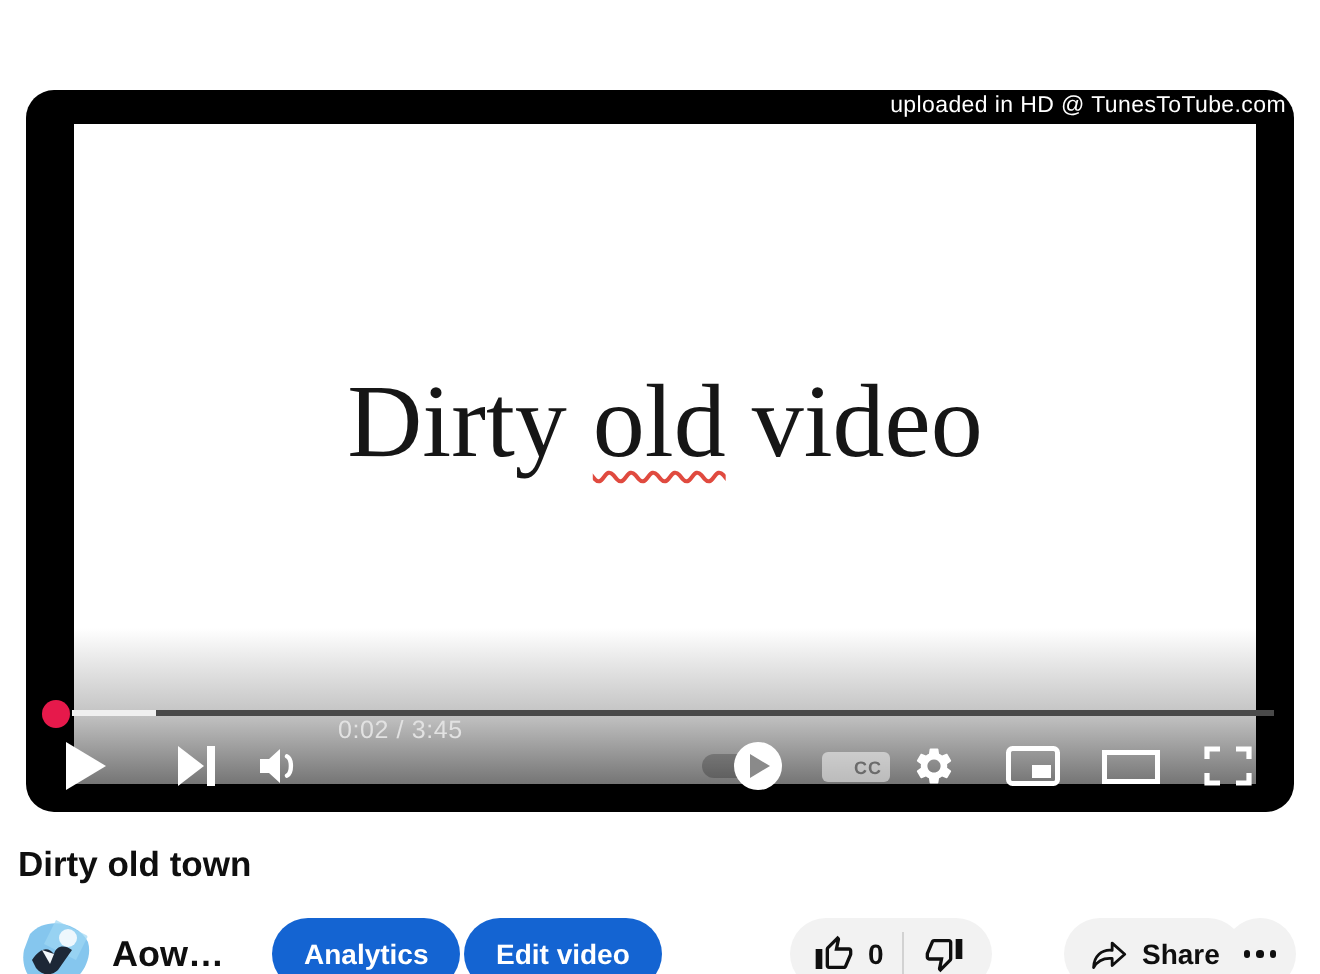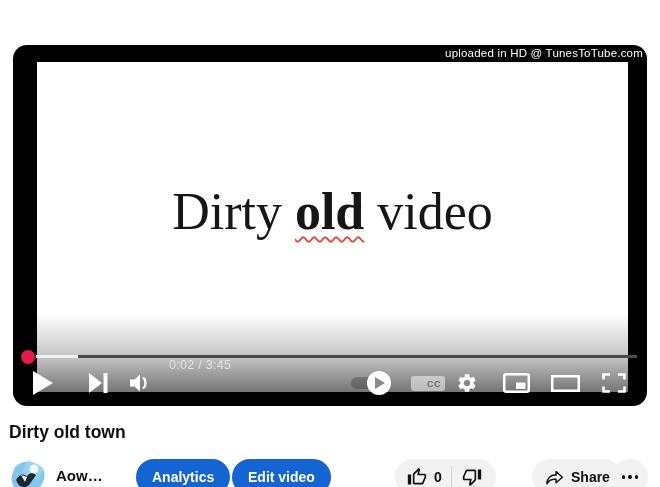--- a/index.html
+++ b/index.html
@@ -7,21 +7,21 @@
          font-family:"Liberation Sans",sans-serif;margin-top:32px;-webkit-font-smoothing:antialiased;}
 
   
   .frame{position:absolute;left:13px;top:13px;width:634px;height:361px;background:#000;border-radius:14px;}
   .video{position:absolute;left:37px;top:30px;width:591px;height:330px;background:#fff;overflow:hidden;}
   .hd-badge{position:absolute;top:15px;right:17px;color:#fff;font-size:11.5px;letter-spacing:.2px;z-index:6;}
 
   .overlay-title{position:absolute;left:37px;top:150px;width:591px;text-align:center;
                  font-family:"Liberation Serif","DejaVu Serif",serif;font-size:52px;color:#161616;z-index:2;}
   .misspelled{text-decoration-line:underline;text-decoration-style:wavy;text-decoration-color:#e04a3f;
-              text-decoration-thickness:1.5px;text-underline-offset:7px;font-weight:bold;}
+              text-decoration-thickness:1.5px;text-underline-offset:7px;}
 
   .ctrl-grad{position:absolute;left:37px;top:282px;width:591px;height:78px;
              background:linear-gradient(to bottom, rgba(255,255,255,0) 0%, rgba(185,185,185,.85) 55%, #757575 100%);z-index:3;}
   .progress-track{position:absolute;left:36px;top:323px;width:601px;height:3px;background:#4a4a4a;z-index:4;}
   .progress-loaded{position:absolute;left:36px;top:323px;width:42px;height:3px;background:#f0f0f0;z-index:4;}
   .playhead{position:absolute;left:21px;top:318px;width:14px;height:14px;border-radius:50%;background:#e6194b;z-index:5;}
 
   .cbtn{position:absolute;z-index:5;display:flex;align-items:center;justify-content:center;}
   .time-text{position:absolute;left:169px;top:326px;z-index:5;color:#e2e2e2;font-size:12.5px;letter-spacing:.3px;}
 
@@ -29,21 +29,21 @@
                  background:rgba(0,0,0,.22);z-index:5;}
   .autoplay-knob{position:absolute;left:16px;top:-6px;width:24px;height:24px;border-radius:50%;background:#fff;
                  display:flex;align-items:center;justify-content:center;}
   .cc-box{position:absolute;left:411px;top:344px;width:22px;height:15px;border-radius:3px;
           background:rgba(255,255,255,.5);color:#6b6b6b;font-size:9px;font-weight:700;letter-spacing:.5px;
           display:flex;align-items:center;justify-content:center;z-index:5;padding-left:12px;}
 
   
   .vid-title{position:absolute;left:9px;top:390px;font-size:17.5px;font-weight:700;color:#0f0f0f;}
   .avatar{position:absolute;left:8px;top:426px;width:38px;height:38px;border-radius:50%;overflow:hidden;cursor:pointer;}
-  .channel-name{position:absolute;left:56px;top:435px;font-size:15px;font-weight:700;color:#0f0f0f;cursor:pointer;}
+  .channel-name{position:absolute;left:56px;top:435px;font-size:18px;font-weight:700;color:#0f0f0f;cursor:pointer;}
 
   .blue-btn{position:absolute;top:427px;height:36px;border-radius:18px;background:#1464d2;color:#fff;
             font-size:14px;font-weight:600;display:flex;align-items:center;padding:0 16px;cursor:pointer;border:none;}
   .btn-analytics{left:136px;}
   .btn-edit{left:232px;}
 
   .pill{background:#f2f2f2;border-radius:18px;height:36px;display:flex;align-items:center;cursor:pointer;}
   .like-group{position:absolute;left:395px;top:427px;}
   .like-part{display:flex;align-items:center;gap:7px;padding:0 9px 0 12px;height:100%;}
   .dislike-part{display:flex;align-items:center;padding:0 14px 0 10px;height:100%;}

